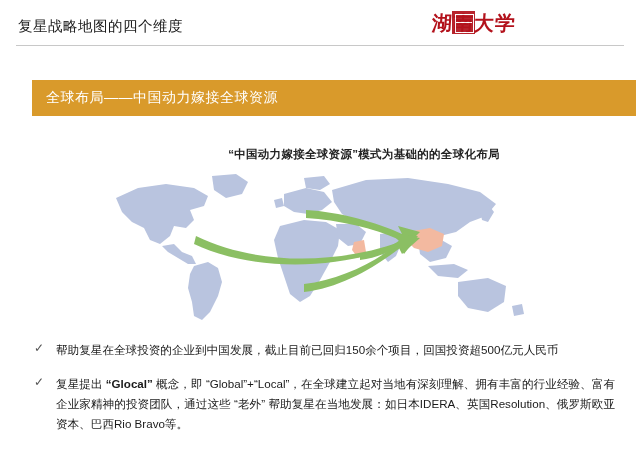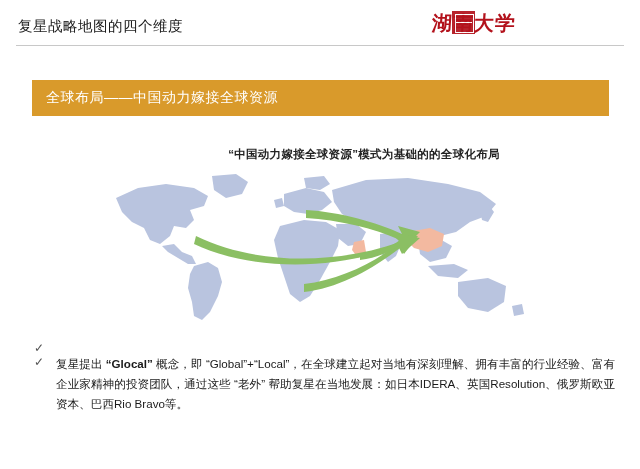--- a/index.html
+++ b/index.html
@@ -85,20 +85,21 @@
   }
 
   
   .banner {
     position: absolute;
     left: 32px;
     top: 80px;
     width: 577px;
     height: 36px;
     background: #d99a2b;
+    padding-left: 27px;
   }
   .banner-text {
     position: absolute;
     left: 14px;
     top: 9px;
     font-size: 14px;
     color: #ffffff;
     letter-spacing: 0.5px;
     white-space: nowrap;
   }
@@ -214,18 +215,19 @@
       <path d="M198,40 C232,42 268,52 294,64 L290,56 L312,62 L296,78 L292,70 C266,58 230,50 198,48 Z"></path>
       <path d="M196,114 C232,110 268,92 292,72 L286,66 L310,66 L296,84 L292,78 C266,98 232,118 196,122 Z"></path>
       <path d="M252,84 C268,82 282,78 292,70 L288,64 L308,66 L296,80 L292,75 C282,82 268,88 252,90 Z"></path>
     </g>
   </svg>
 </div>
 
 <div class="bullets">
   <div class="bullet">
     <span class="check">✓</span>
+    <span>帮助复星在全球投资的企业到中国发展，截止目前已回归150余个项目，回国投资超500亿元人民币</span>
   </div>
   <div class="bullet">
     <span class="check">✓</span>
     <span>复星提出 </span><b>“Glocal”</b><span> 概念，即 “Global”+“Local”，在全球建立起对当地有深刻理解、拥有丰富的行业经验、富有企业家精神的投资团队，通过这些 “老外” 帮助复星在当地发展：如日本IDERA、英国Resolution、俄罗斯欧亚资本、巴西Rio Bravo等。</span>
   </div>
 </div>
 
 </body></html>

